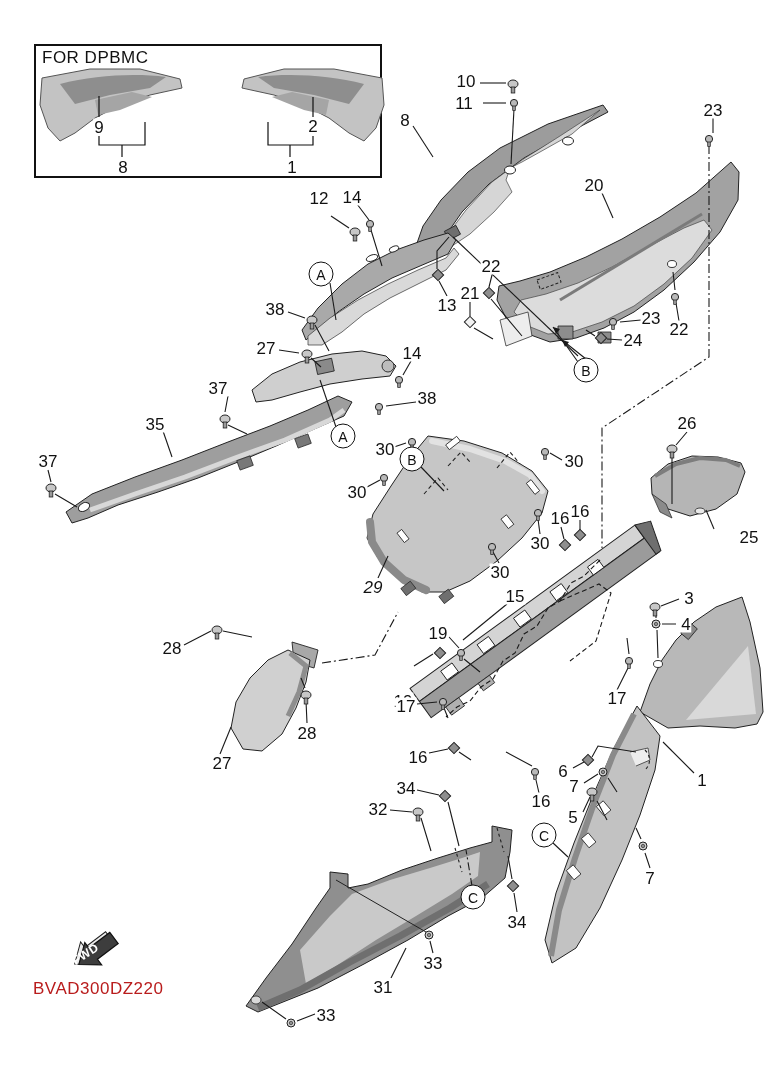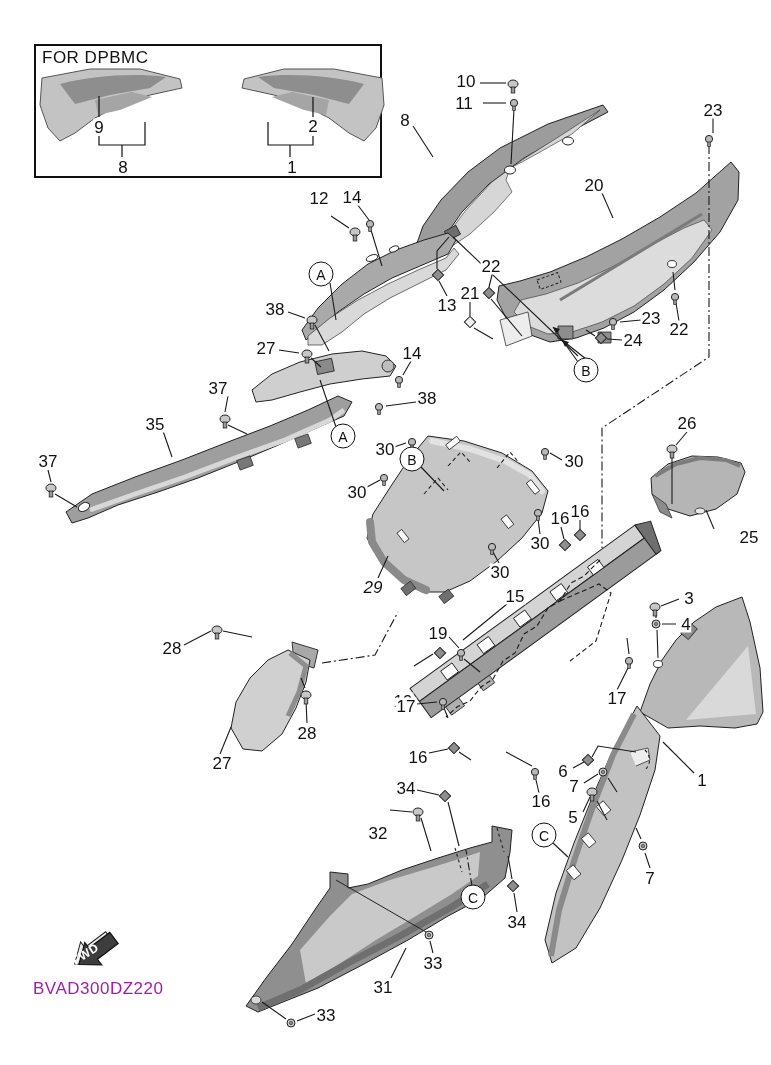--- a/index.html
+++ b/index.html
@@ -5,21 +5,21 @@
   html,body{margin:0;padding:0;background:#fff;}
   #stage{position:relative;width:771px;height:1065px;background:#ffffff;overflow:hidden;
          font-family:"Liberation Sans",sans-serif;padding-left:24px;}
   #artwork{position:absolute;left:0;top:0;}
   .callout{position:absolute;transform:translate(-50%,-50%);font:500 17px/1 "Liberation Sans",sans-serif;
            color:#111;background:#fff;padding:0 1px;white-space:nowrap;}
   .refletter{position:absolute;transform:translate(-50%,-50%);width:23px;height:23px;border:1.6px solid #111;
              border-radius:50%;background:#fff;display:flex;align-items:center;justify-content:center;
              font:500 14px/1 "Liberation Sans",sans-serif;color:#111;}
   .inset-title{position:absolute;left:42px;top:49px;font:500 17px/1 "Liberation Sans",sans-serif;color:#111;letter-spacing:.5px;}
-  .diagram-code{position:absolute;left:33px;top:980px;font:500 17px/1 "Liberation Sans",sans-serif;color:#a21caf;letter-spacing:.5px;}
+  .diagram-code{position:absolute;left:33px;top:980px;font:500 17px/1 "Liberation Sans",sans-serif;color:#b91c1c;letter-spacing:.5px;}
   .fwd-text{position:absolute;left:71px;top:948px;font:700 12px/1 "Liberation Sans",sans-serif;color:#fff;
             transform:rotate(-33deg);letter-spacing:.5px;}
 </style>
 </head>
 <body>
 
 <div id="stage">
 
 <svg id="artwork" width="771" height="1065" viewBox="0 0 771 1065" xmlns="http://www.w3.org/2000/svg">
   <defs>
@@ -344,21 +344,21 @@
       <span class="callout" style="left: 541px; top: 801px;">16</span>
       <span class="callout" style="left: 172px; top: 648px;">28</span>
       <span class="callout" style="left: 307px; top: 733px;">28</span>
       <span class="callout" style="left: 222px; top: 763px;">27</span>
       <span class="callout" style="left: 563px; top: 771px;">6</span>
       <span class="callout" style="left: 574px; top: 786px;">7</span>
       <span class="callout" style="left: 573px; top: 817px;">5</span>
       <span class="callout" style="left: 702px; top: 780px;">1</span>
       <span class="callout" style="left: 650px; top: 878px;">7</span>
       <span class="callout" style="left: 406px; top: 788px;">34</span>
-      <span class="callout" style="left: 378px; top: 809px; margin-top: 24px;">32</span>
+      <span class="callout" style="left: 378px; top: 809px;">32</span>
       <span class="callout" style="left: 517px; top: 922px;">34</span>
       <span class="callout" style="left: 433px; top: 963px;">33</span>
       <span class="callout" style="left: 383px; top: 987px;">31</span>
       <span class="callout" style="left: 326px; top: 1015px;">33</span>
       <span class="refletter" style="left: 321px; top: 274px;">A</span>
       <span class="refletter" style="left: 343px; top: 436px;">A</span>
       <span class="refletter" style="left: 586px; top: 370px;">B</span>
       <span class="refletter" style="left: 412px; top: 459px;">B</span>
       <span class="refletter" style="left: 544px; top: 835px;">C</span>
       <span class="refletter" style="left: 473px; top: 897px;">C</span>

